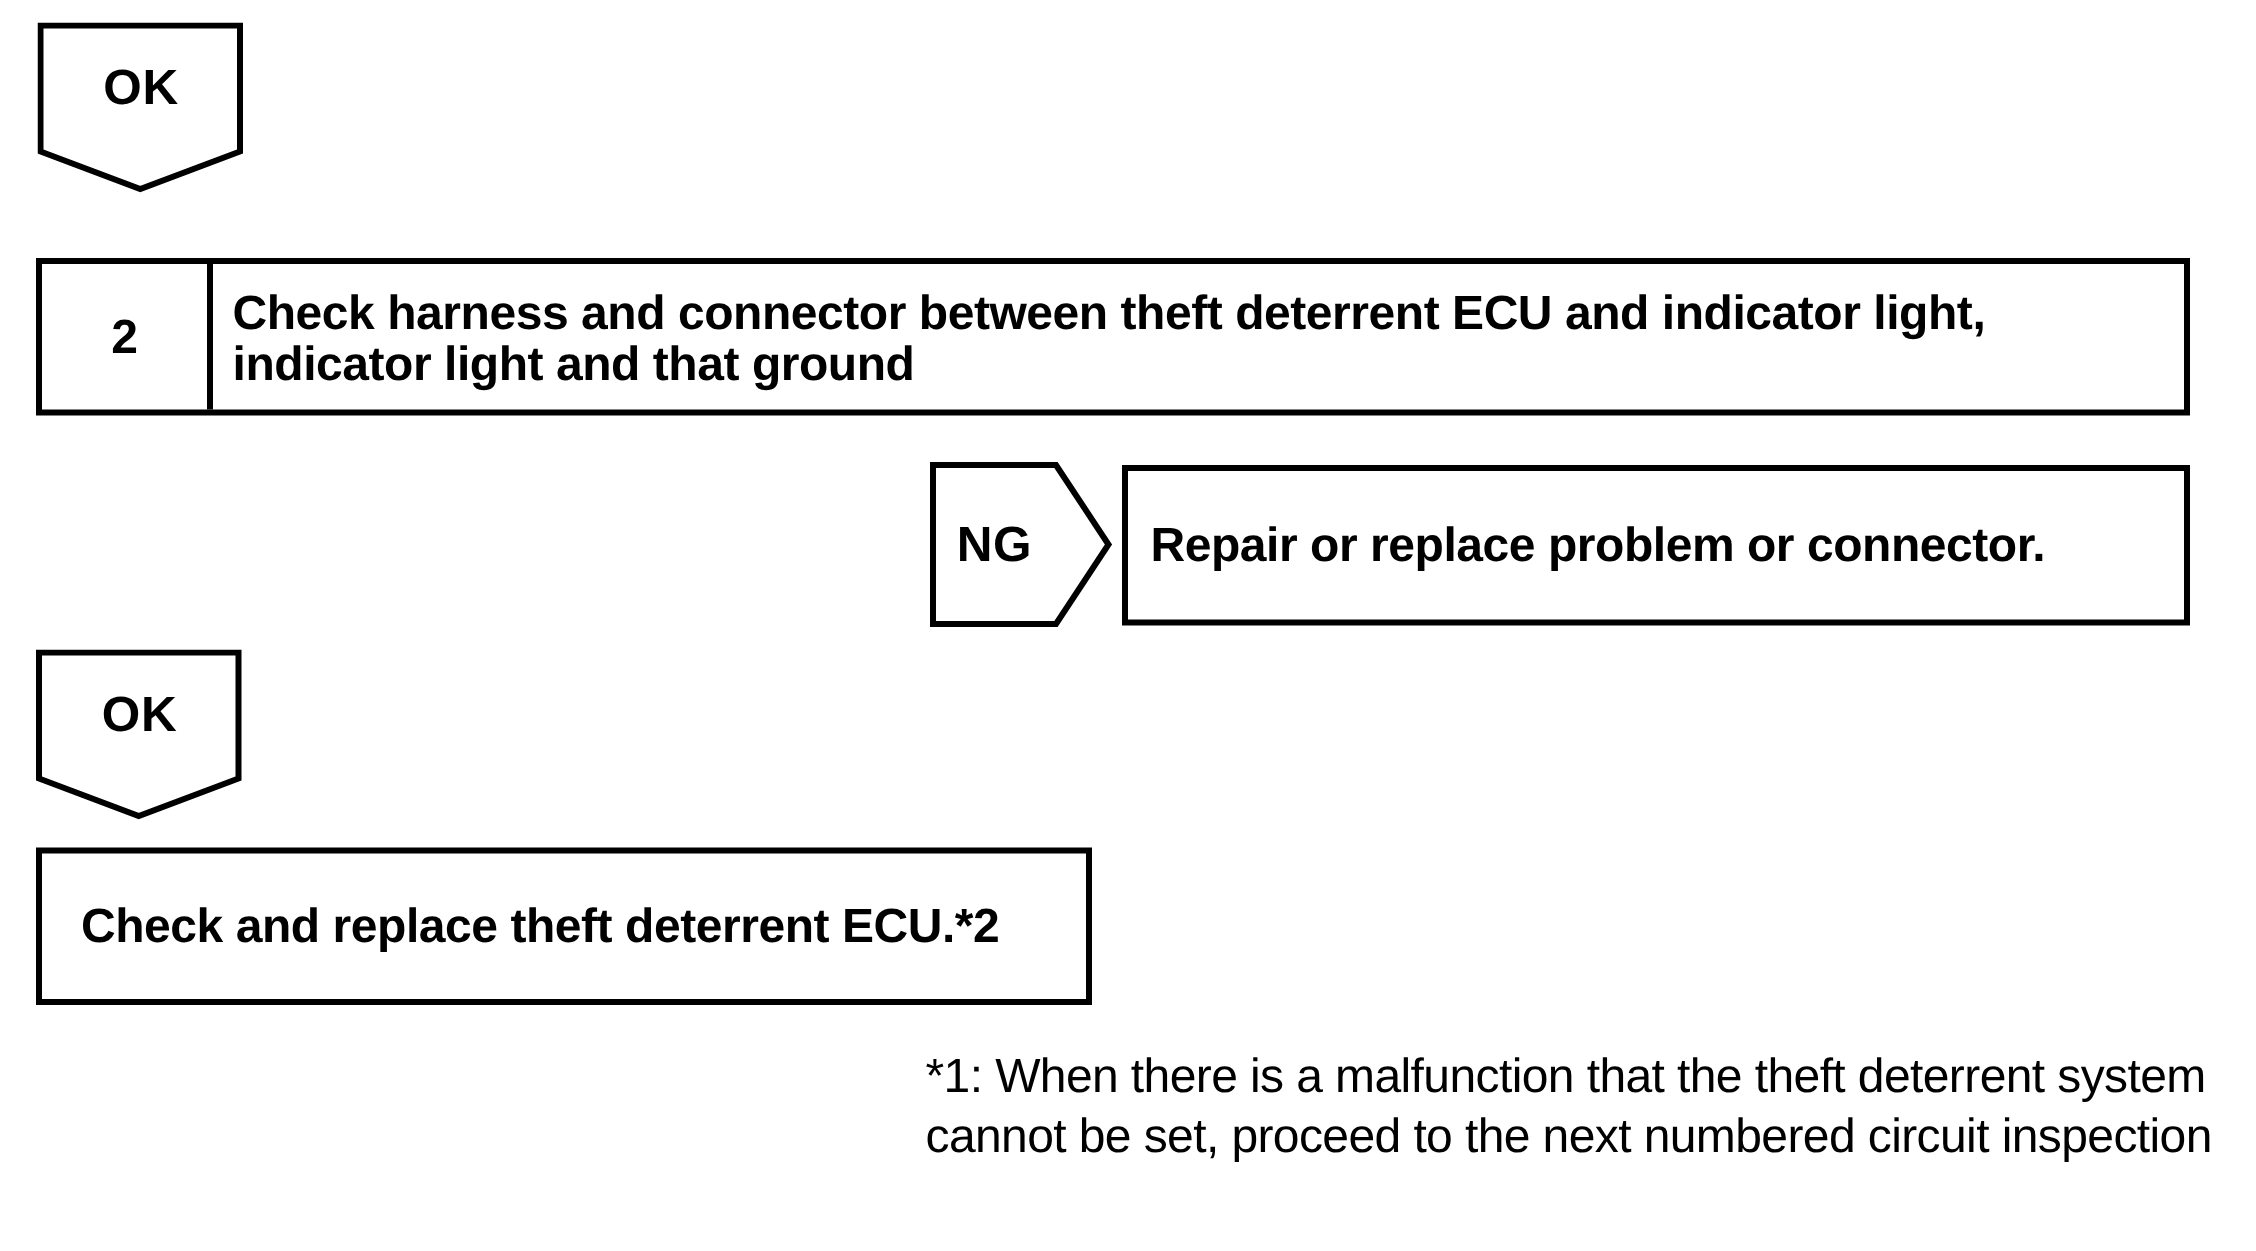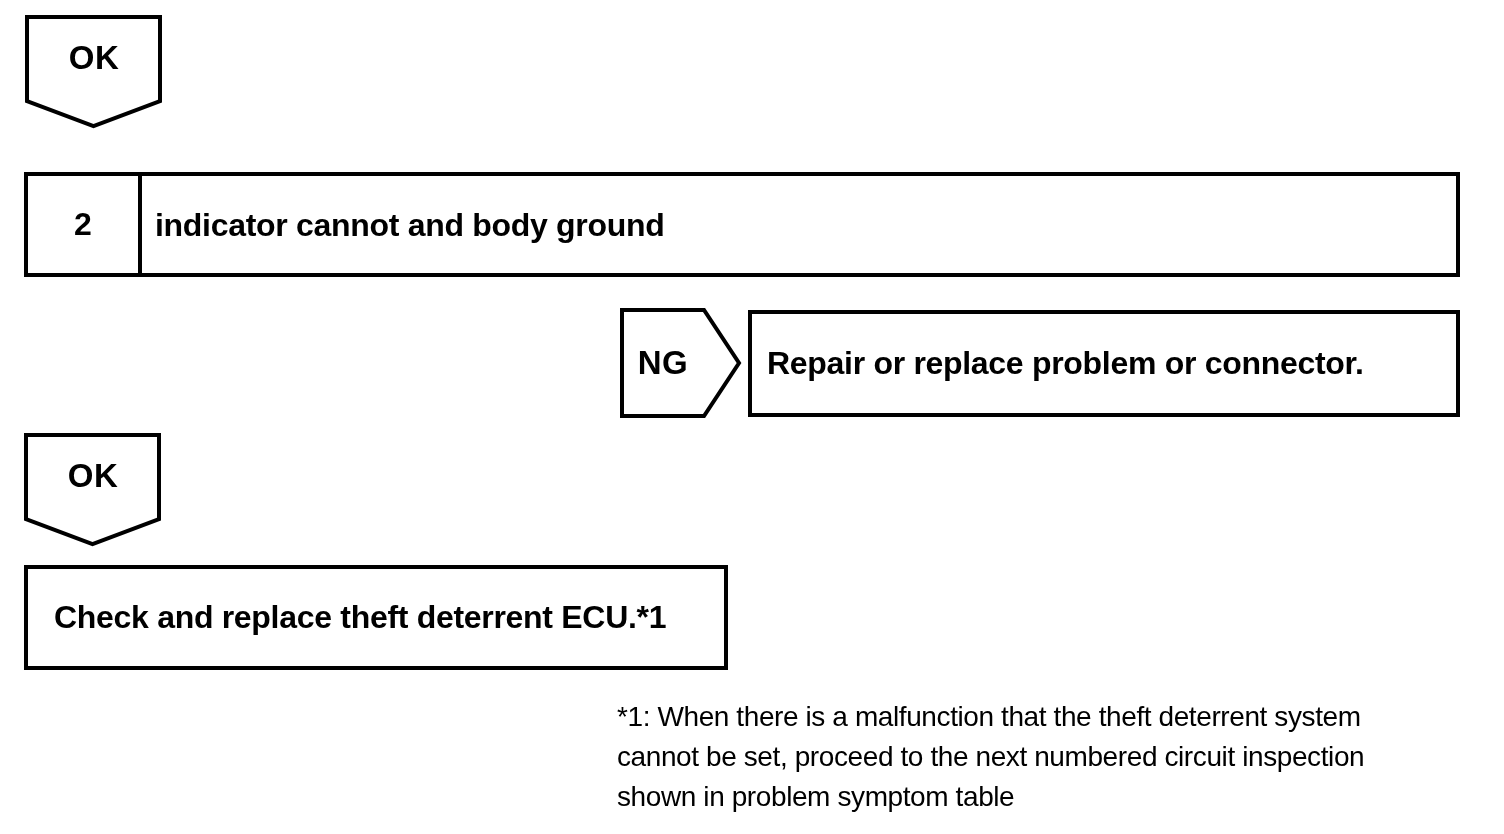--- a/index.html
+++ b/index.html
@@ -87,21 +87,21 @@
     padding-left: 26px;
     font-weight: 700;
     font-size: 32px;
     letter-spacing: -0.3px;
     white-space: nowrap;
   }
 
   .footnote {
     position: absolute;
     left: 617px; top: 697px;
-    font-size: 28px;
+    font-size: 32px;
     font-weight: 400;
     line-height: 40px;
     letter-spacing: -0.4px;
   }
   .footnote div { white-space: nowrap; }
 </style>
 </head>
 <body>
 
 <div class="page">
@@ -109,21 +109,22 @@
   <div class="connector ok-conn abs" style="left:25px; top:15px;">
     <svg width="138" height="114" viewBox="0 0 138 114">
       <polygon points="2,2 135,2 135,86 68.5,111 2,86" fill="#ffffff" stroke="#000000" stroke-width="4" stroke-linejoin="miter"></polygon>
     </svg>
     <div class="label">OK</div>
   </div>
 
   <div class="box step-box">
     <div class="step-num">2</div>
     <div class="step-title">
-      <div>indicator cannot and body ground</div>
+      <div>Check harness and connector between theft deterrent ECU and indicator light,</div>
+      <div>indicator light and that ground</div>
     </div>
   </div>
 
   <div class="connector ng-conn abs" style="left:620px; top:308px;">
     <svg width="122" height="110" viewBox="0 0 122 110">
       <polygon points="2,2 84,2 119,55 84,108 2,108" fill="#ffffff" stroke="#000000" stroke-width="4" stroke-linejoin="miter"></polygon>
     </svg>
     <div class="label">NG</div>
   </div>
 
@@ -132,22 +133,21 @@
   </div>
 
   <div class="connector ok-conn abs" style="left:24px; top:433px;">
     <svg width="138" height="114" viewBox="0 0 138 114">
       <polygon points="2,2 135,2 135,86 68.5,111 2,86" fill="#ffffff" stroke="#000000" stroke-width="4" stroke-linejoin="miter"></polygon>
     </svg>
     <div class="label">OK</div>
   </div>
 
   <div class="box result-box">
-    <span>Check and replace theft deterrent ECU.*1</span>
+    <span>Check and replace theft deterrent ECU.*2</span>
   </div>
 
   <div class="footnote">
     <div>*1: When there is a malfunction that the theft deterrent system</div>
     <div>cannot be set, proceed to the next numbered circuit inspection</div>
-    <div>shown in problem symptom table</div>
   </div>
 
 </div>
 
 </body></html>

